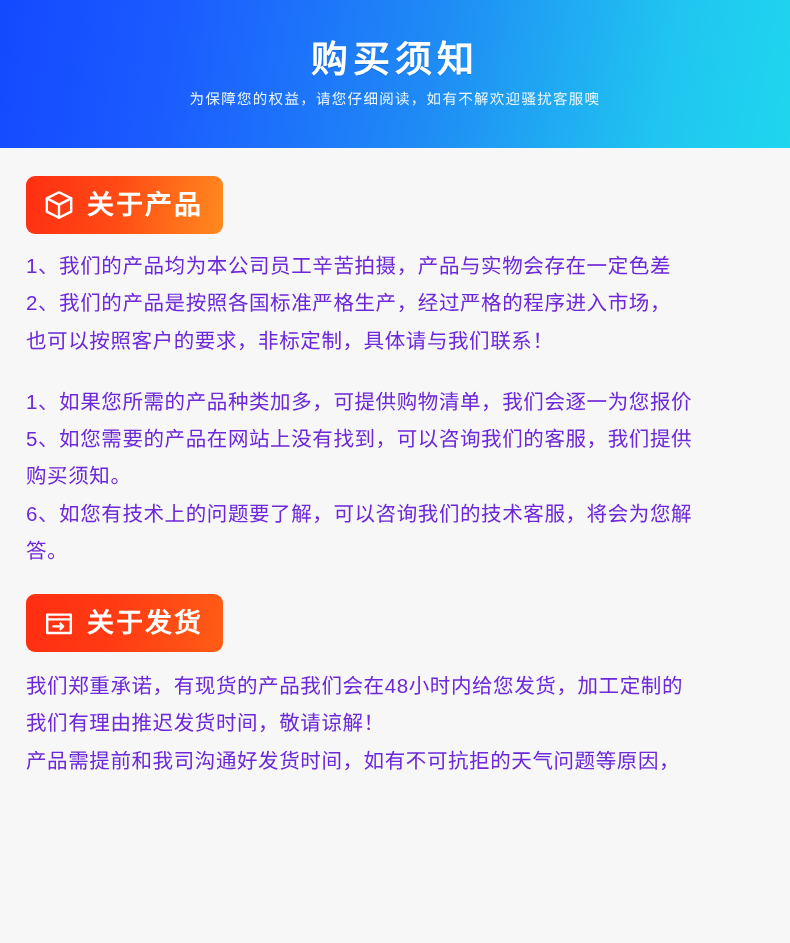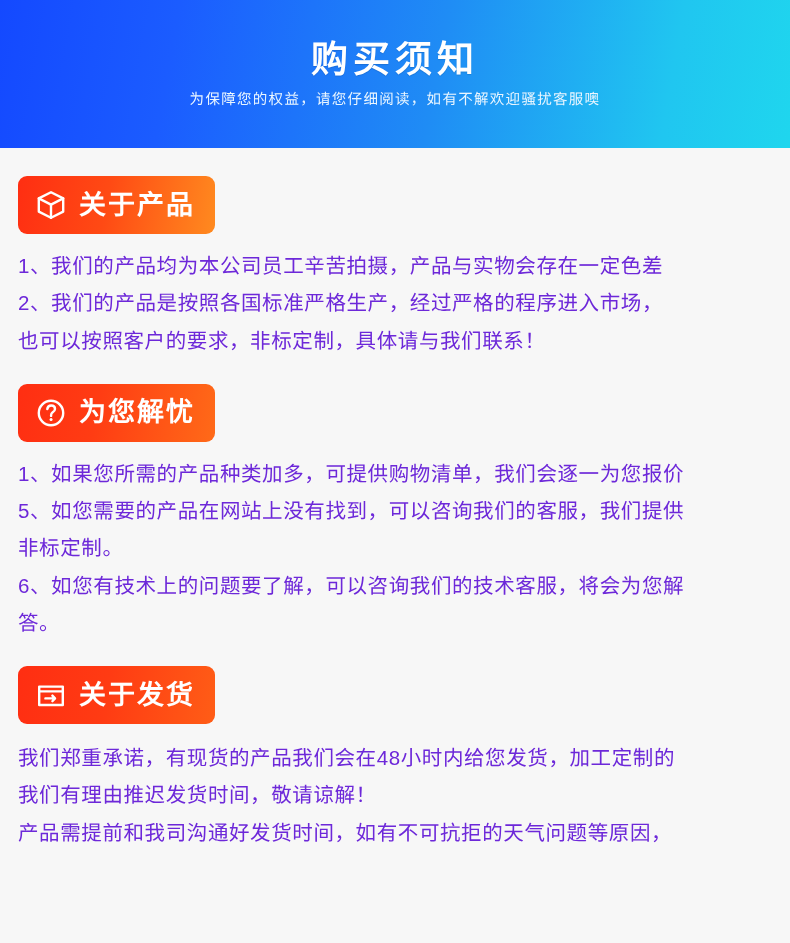--- a/index.html
+++ b/index.html
@@ -46,21 +46,21 @@
   }
   .banner-sub {
     color: #eaf6ff;
     font-size: 14.5px;
     letter-spacing: 1.3px;
     line-height: 1.2;
   }
 
   
   .content {
-    padding: 0 18px;
+    padding: 0 26px;
     box-sizing: border-box;
   }
 
   .section {
     margin-top: 26px;
   }
   .section:first-child {
     margin-top: 28px;
   }
 
@@ -147,34 +147,24 @@
         <span class="pill-label">关于产品</span>
       </div>
       <div class="body-text">
         <p>1、我们的产品均为本公司员工辛苦拍摄，产品与实物会存在一定色差</p>
         <p>2、我们的产品是按照各国标准严格生产，经过严格的程序进入市场，</p>
         <p>也可以按照客户的要求，非标定制，具体请与我们联系！</p>
       </div>
     </div>
 
     <div class="section sec-service">
-      <div class="pill pill-service">
-        <span class="pill-icon">
-          <svg width="34" height="34" viewBox="0 0 34 34" aria-hidden="true">
-            <circle cx="17" cy="17" r="12.2" fill="none" stroke="#ffffff" stroke-width="2.4"></circle>
-            <path d="M13.3 13.1 c0.2 -2.3 1.9 -3.6 3.9 -3.6 c2.2 0 3.8 1.4 3.8 3.4 c0 1.7 -1 2.5 -2.3 3.4 c-1.2 0.8 -1.6 1.5 -1.6 2.9 l0 0.7" fill="none" stroke="#ffffff" stroke-width="2.4" stroke-linecap="round"></path>
-            <circle cx="17.05" cy="23.6" r="1.5" fill="#ffffff"></circle>
-          </svg>
-        </span>
-        <span class="pill-label">为您解忧</span>
-      </div>
       <div class="body-text">
         <p>1、如果您所需的产品种类加多，可提供购物清单，我们会逐一为您报价</p>
         <p>5、如您需要的产品在网站上没有找到，可以咨询我们的客服，我们提供</p>
-        <p>非标定制。</p>
+        <p>购买须知。</p>
         <p>6、如您有技术上的问题要了解，可以咨询我们的技术客服，将会为您解</p>
         <p>答。</p>
       </div>
     </div>
 
     <div class="section sec-shipping">
       <div class="pill pill-shipping">
         <span class="pill-icon">
           <svg width="34" height="34" viewBox="0 0 34 34" aria-hidden="true">
             <g fill="none" stroke="#ffffff" stroke-width="2.4" stroke-linejoin="round" stroke-linecap="round">

